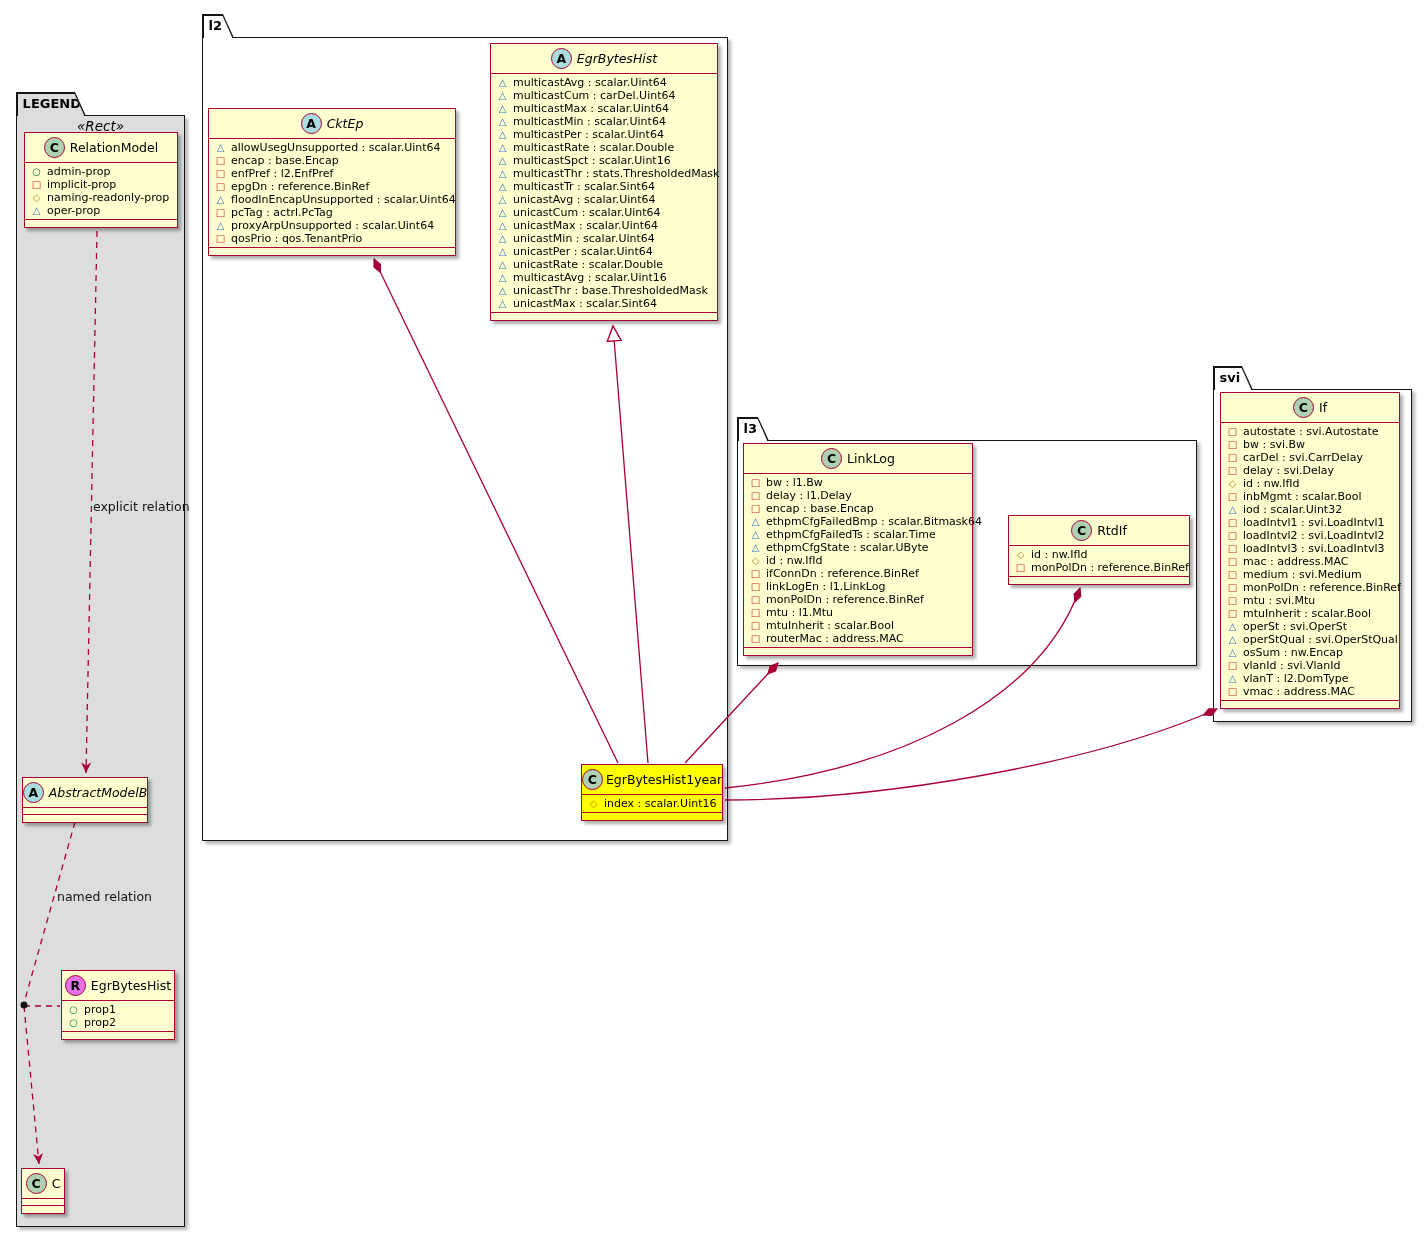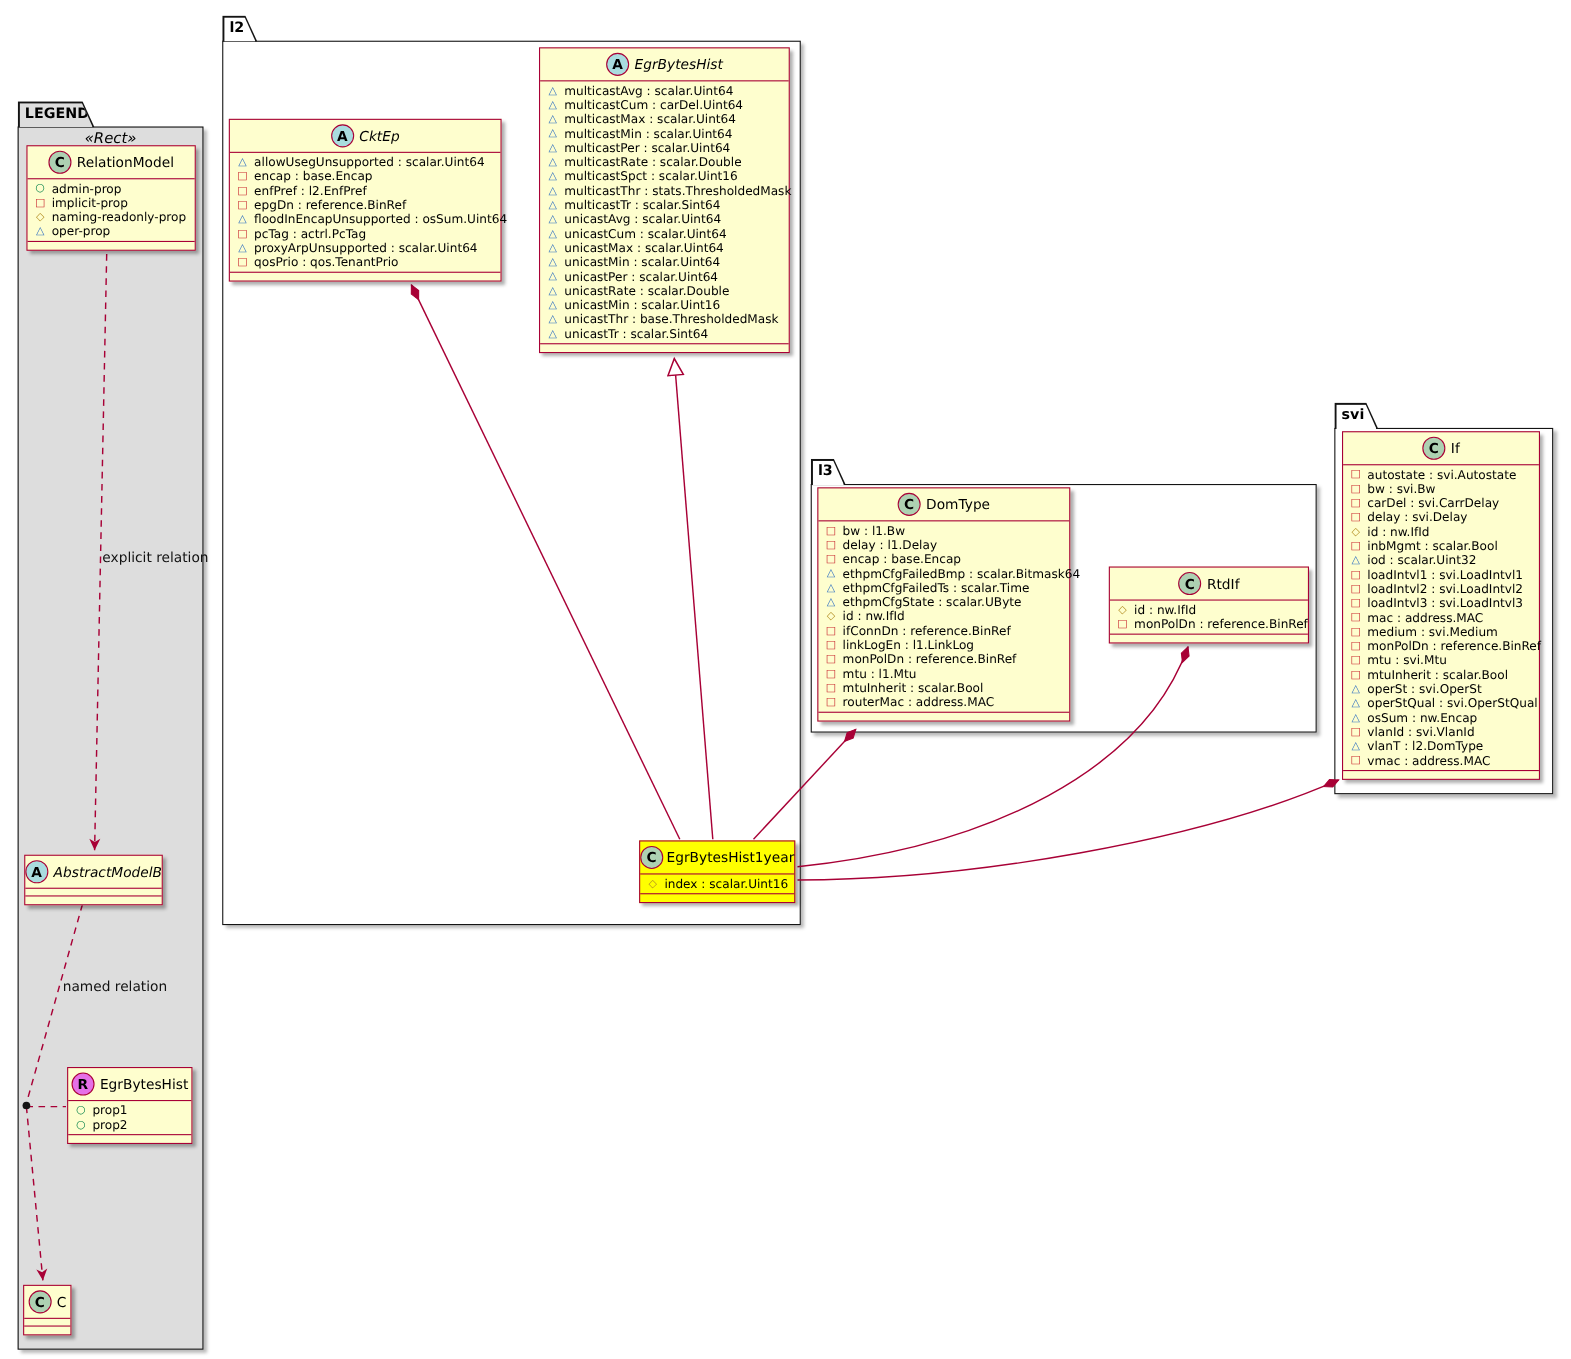--- a/index.html
+++ b/index.html
@@ -180,21 +180,21 @@
         <div class="attr">
           <span class="vis" style="color: rgb(200, 41, 48);">□</span>
           <span>enfPref : l2.EnfPref</span>
         </div>
         <div class="attr">
           <span class="vis" style="color: rgb(200, 41, 48);">□</span>
           <span>epgDn : reference.BinRef</span>
         </div>
         <div class="attr">
           <span class="vis" style="color: rgb(58, 119, 194);">△</span>
-          <span>floodInEncapUnsupported : osSum.Uint64</span>
+          <span>floodInEncapUnsupported : scalar.Uint64</span>
         </div>
         <div class="attr">
           <span class="vis" style="color: rgb(200, 41, 48);">□</span>
           <span>pcTag : actrl.PcTag</span>
         </div>
         <div class="attr">
           <span class="vis" style="color: rgb(58, 119, 194);">△</span>
           <span>proxyArpUnsupported : scalar.Uint64</span>
         </div>
         <div class="attr">
@@ -266,29 +266,29 @@
         <div class="attr">
           <span class="vis" style="color: rgb(58, 119, 194);">△</span>
           <span>unicastPer : scalar.Uint64</span>
         </div>
         <div class="attr">
           <span class="vis" style="color: rgb(58, 119, 194);">△</span>
           <span>unicastRate : scalar.Double</span>
         </div>
         <div class="attr">
           <span class="vis" style="color: rgb(58, 119, 194);">△</span>
-          <span>unicastMin : scalar.Uint16</span>
+          <span>multicastAvg : scalar.Uint16</span>
         </div>
         <div class="attr">
           <span class="vis" style="color: rgb(58, 119, 194);">△</span>
           <span>unicastThr : base.ThresholdedMask</span>
         </div>
         <div class="attr">
           <span class="vis" style="color: rgb(58, 119, 194);">△</span>
-          <span>unicastTr : scalar.Sint64</span>
+          <span>unicastMax : scalar.Sint64</span>
         </div>
       </div>
     <div class="cls-footer"></div>
   </div>
 
   <div class="cls hl" style="left:581px;top:764px;width:142px;">
     <div class="cls-header" style="padding:3px 3px;gap:3px;">
       <span class="cls-icon spot-c">C</span>
       <span class="cls-name">EgrBytesHist1year</span>
     </div>
@@ -297,21 +297,21 @@
           <span class="vis" style="color: rgb(179, 141, 34);">◇</span>
           <span>index : scalar.Uint16</span>
         </div>
       </div>
     <div class="cls-footer"></div>
   </div>
 
   <div class="cls" style="left:743px;top:443px;width:230px;">
     <div class="cls-header">
       <span class="cls-icon spot-c">C</span>
-      <span class="cls-name">DomType</span>
+      <span class="cls-name">LinkLog</span>
     </div>
     <div class="cls-attrs">
         <div class="attr">
           <span class="vis" style="color: rgb(200, 41, 48);">□</span>
           <span>bw : l1.Bw</span>
         </div>
         <div class="attr">
           <span class="vis" style="color: rgb(200, 41, 48);">□</span>
           <span>delay : l1.Delay</span>
         </div>

